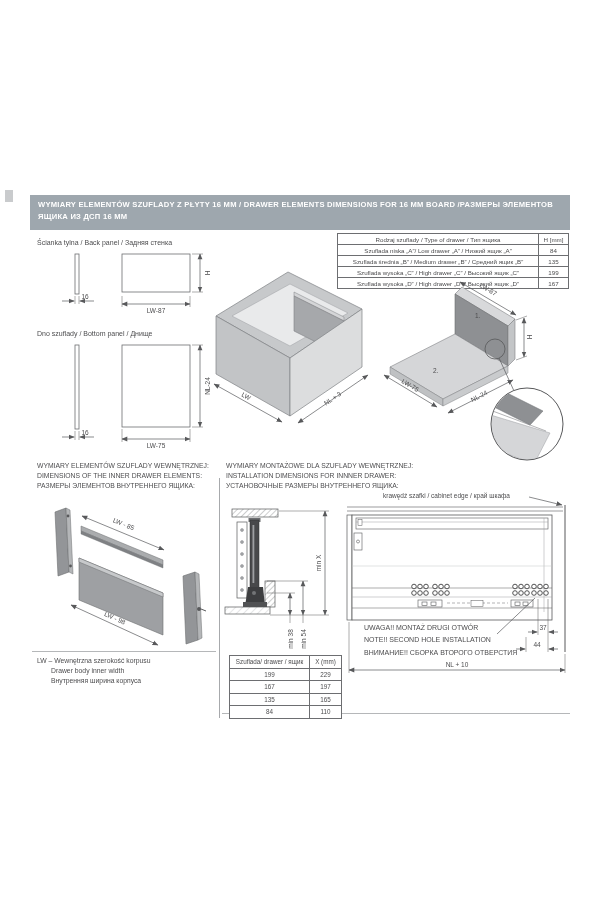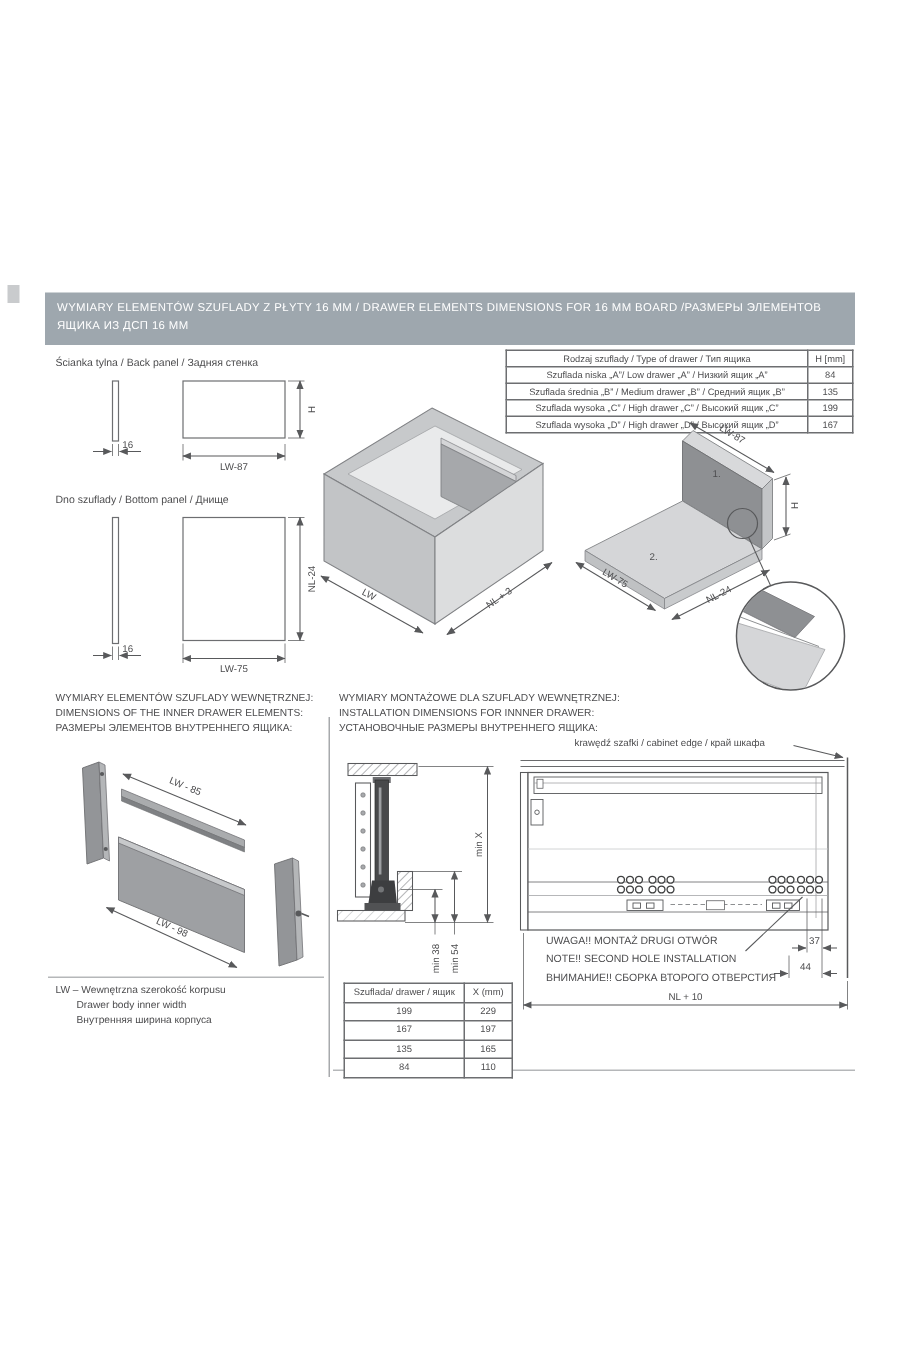--- a/index.html
+++ b/index.html
@@ -1,19 +1,19 @@
 <!DOCTYPE html>
 <html><head>
 <meta charset="utf-8">
 <style>
   html,body{margin:0;padding:0;}
   body{width:600px;height:900px;background:#ffffff;position:relative;overflow:hidden;
        font-family:"Liberation Sans",sans-serif;color:#4d4d4f;}
   .abs{position:absolute;}
-  .hdr{background:#9ea7ae;color:#fff;font-size:7.6px;font-weight:normal;letter-spacing:.25px;
+  .hdr{background:#9ea7ae;color:#fff;font-size:7.6px;font-weight:bold;letter-spacing:.25px;
        line-height:1.6;padding:4px 8px;box-sizing:border-box;}
   .cap{font-size:7px;color:#4d4d4f;}
   .tblock{font-size:6.8px;line-height:1.47;color:#4d4d4f;}
   .legend{font-size:6.8px;line-height:1.5;}
   .legend .ind{margin-left:14px;}
   .note{font-size:7px;line-height:1.75;color:#4d4d4f;}
   table{border-collapse:collapse;}
   .ttable td{border:0.7px solid #6d6e71;font-size:6.2px;padding:0.5px 3px;text-align:center;
        color:#4d4d4f;height:9px;background:#fff;}
   .xtable td{border:0.7px solid #6d6e71;font-size:6.3px;padding:1px 3px;text-align:center;

